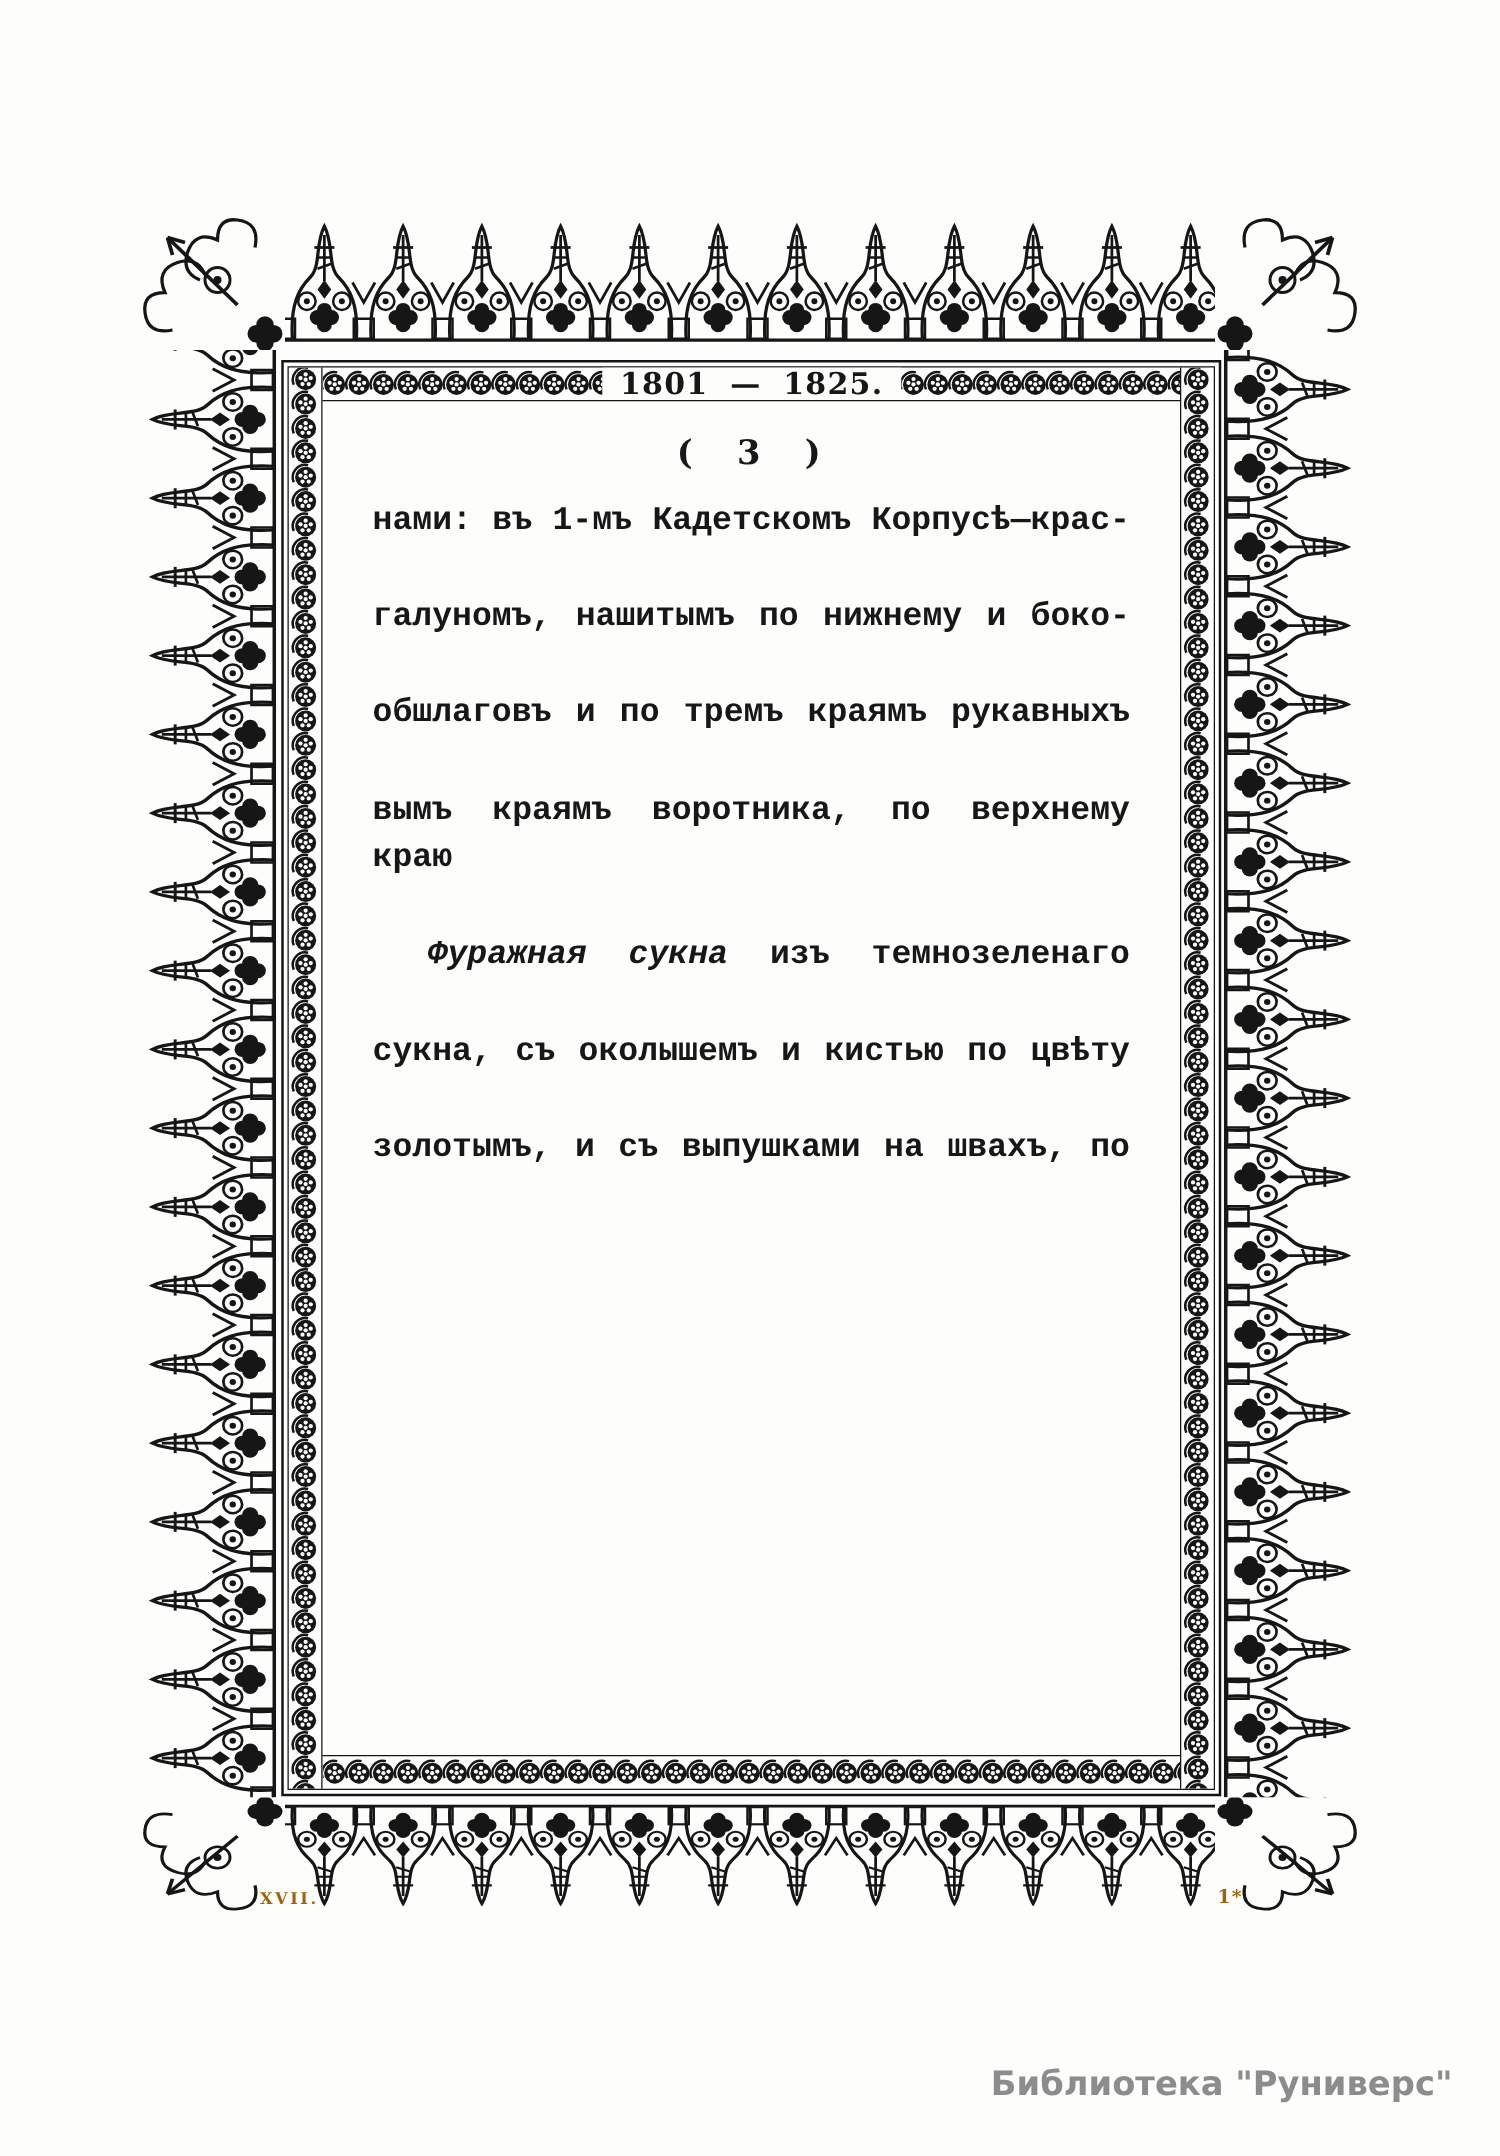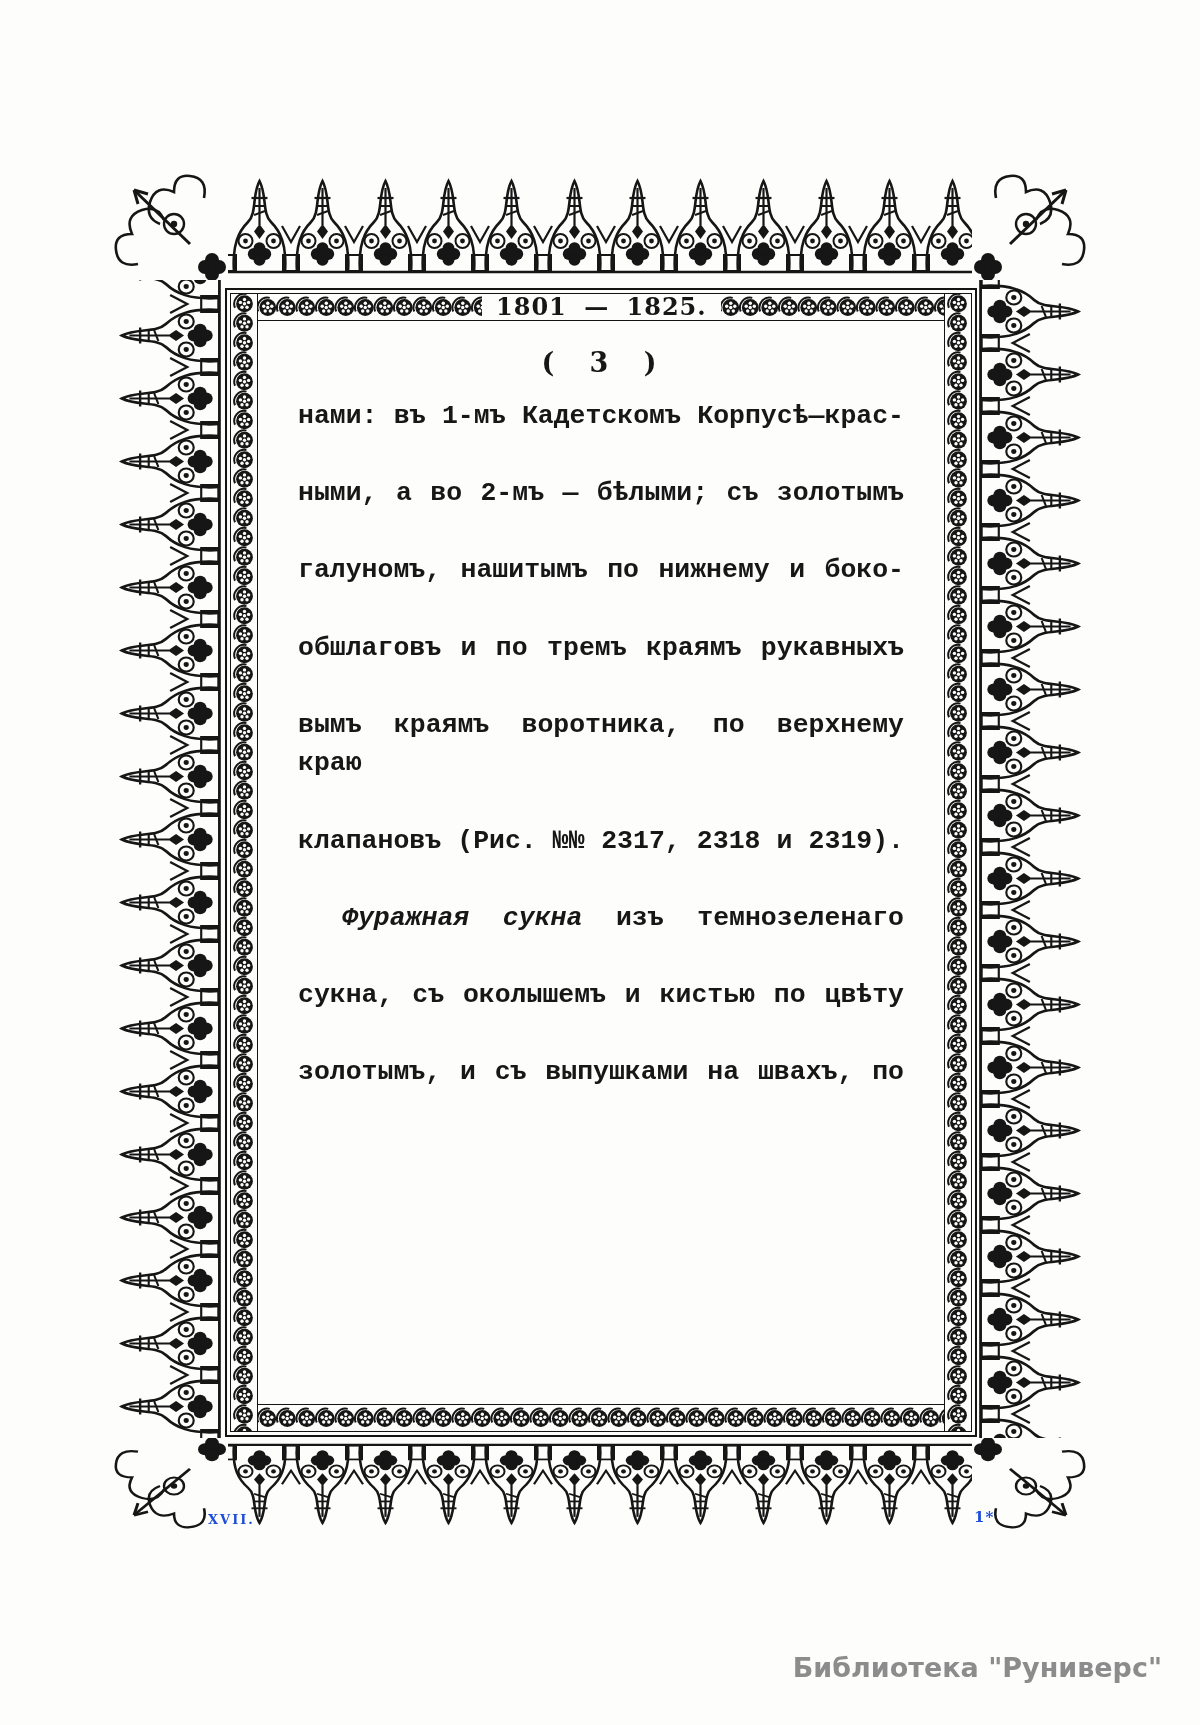--- a/index.html
+++ b/index.html
@@ -45,21 +45,21 @@
   .page-number{text-align:center;font-weight:700;font-size:27px;line-height:36px;
                letter-spacing:4px;word-spacing:18px;margin:6px 0 16px 0;}
   .tline{font-weight:700;font-size:26.5px;line-height:38.6px;text-align:justify;
          white-space:normal;font-family:Liberation Mono, monospace;}
   .tline::after{content:"";display:inline-block;width:100%;height:0;}
   .tline.ind{text-indent:44px;}
   .seg-n{}
   .seg-i{font-style:italic;}
 
   
-  .sig{position:absolute;font-weight:700;color:#1d4ed8;}
+  .sig{position:absolute;font-weight:700;color:#a16207;}
   .sig-left{left:208px;top:1512px;font-size:13px;letter-spacing:2px;}
   .sig-right{left:974px;top:1508px;font-size:15px;letter-spacing:1px;}
   .watermark{position:absolute;right:38px;top:1652px;
              font-family:"DejaVu Sans", sans-serif;font-weight:700;
              font-size:27px;color:#8c8c8c;white-space:nowrap;}
 </style>
 </head>
 <body>
 
 <div class="page">
@@ -2925,25 +2925,23 @@
               <circle cx="689.7" cy="17.0" r="1.7" fill="#fdfdfc"></circle>
               <circle cx="688.2" cy="12.2" r="1.7" fill="#fdfdfc"></circle>
               <circle cx="692.25" cy="13.5" r="1.7" fill="#fdfdfc"></circle>
             </svg>
           </div>
 
         <div class="text-cell">
           <div class="page-number">( 3 )</div>
           <div id="text-block">
               <div class="tline"><span class="seg-n">нами: въ 1-мъ Кадетскомъ Корпусѣ—крас-</span></div>
-              <div class="tline"><span class="seg-n">ными, а во 2-мъ — бѣлыми; съ золотымъ</span></div>
               <div class="tline"><span class="seg-n">галуномъ, нашитымъ по нижнему и боко-</span></div>
               <div class="tline"><span class="seg-n">обшлаговъ и по тремъ краямъ рукавныхъ</span></div>
               <div class="tline"><span class="seg-n">вымъ краямъ воротника, по верхнему краю</span></div>
-              <div class="tline"><span class="seg-n">клапановъ (Рис. №№ 2317, 2318 и 2319).</span></div>
               <div class="tline ind"><span class="seg-i">Фуражная сукна</span><span class="seg-n"> изъ темнозеленаго</span></div>
               <div class="tline"><span class="seg-n">сукна, съ околышемъ и кистью по цвѣту</span></div>
               <div class="tline"><span class="seg-n">золотымъ, и съ выпушками на швахъ, по</span></div>
             </div>
         </div>
       </div>
     </div>
   </div>
 
   <div class="sig sig-left">XVII.</div>

